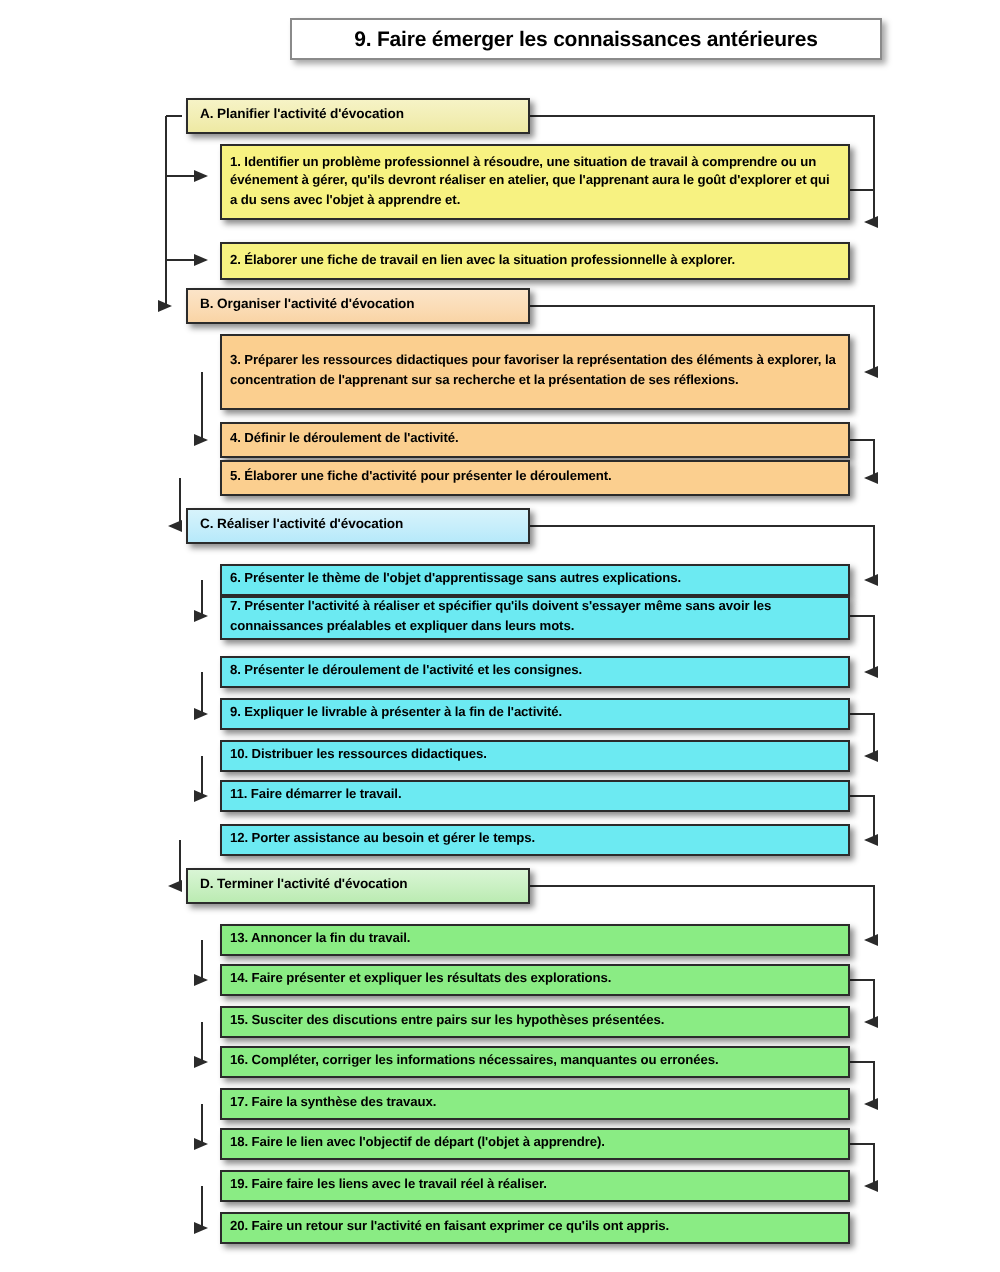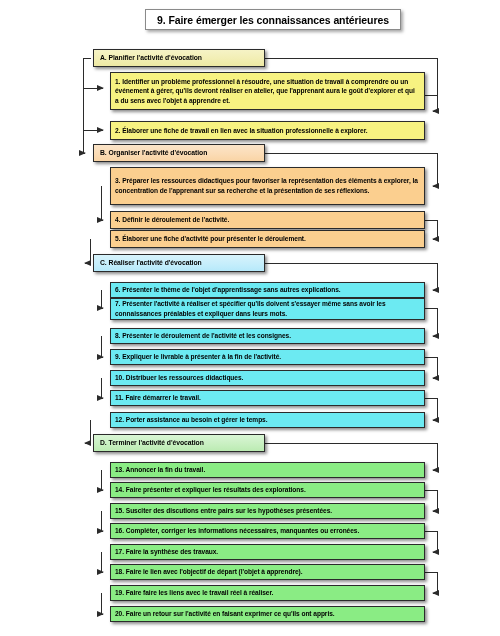--- a/index.html
+++ b/index.html
@@ -23,21 +23,21 @@
     top: 0;
     width: 500px;
     height: 636px;
   }
 
   
   .title-box {
     position: absolute;
     left: 145px;
     top: 9px;
-    width: 256px;
+    width: 296px;
     height: 21px;
     background: #ffffff;
     border: 1px solid #8a8a8a;
     box-shadow: 2px 2px 3px rgba(0,0,0,0.35);
     display: flex;
     align-items: center;
     justify-content: center;
     box-sizing: border-box;
   }
   .title-box .title-text {

